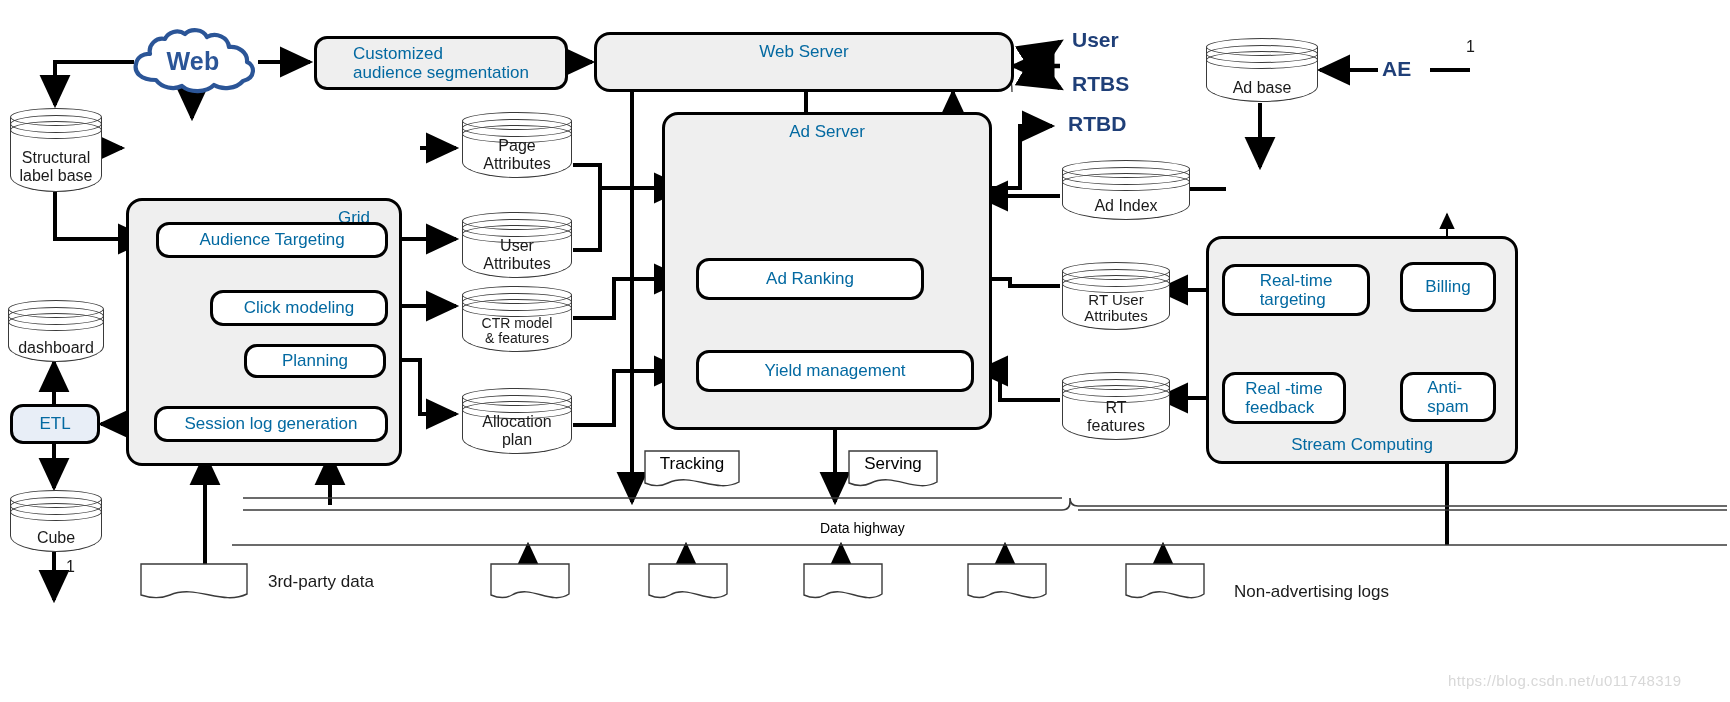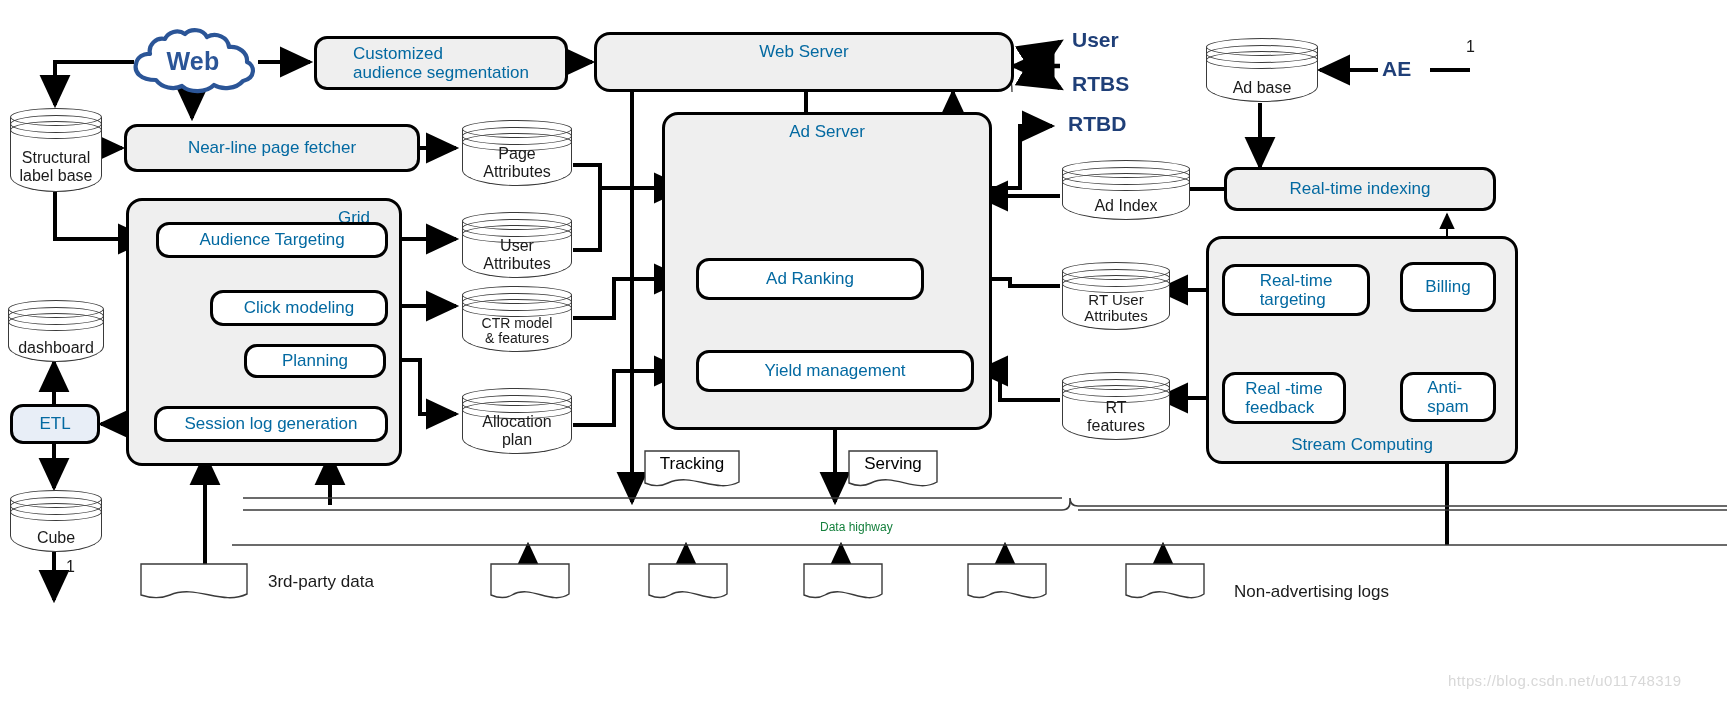--- a/index.html
+++ b/index.html
@@ -41,21 +41,21 @@
 
   
   .cloud{position:absolute;}
   .cloud .ctext{position:absolute;left:0;right:0;top:50%;transform:translateY(-52%);
      text-align:center;font-size:25px;font-weight:bold;color:#2b5597;letter-spacing:.3px;}
 
   
   .bluelbl{position:absolute;font-size:21px;font-weight:bold;color:#1f3f78;}
   .numlbl{position:absolute;font-size:16px;color:#1a1a1a;}
   .plainlbl{position:absolute;font-size:17px;color:#1a1a1a;}
-  .hwlbl{position:absolute;font-size:12px;color:#15803d;}
+  .hwlbl{position:absolute;font-size:14px;color:#000000;}
   .watermark{position:absolute;font-size:15px;color:#d8d8d8;letter-spacing:.4px;}
 </style>
 </head>
 <body>
 
 <div id="canvas">
 
   <svg id="wires" viewBox="0 0 1730 702" xmlns="http://www.w3.org/2000/svg">
     <defs>
       <marker id="ah" markerWidth="9" markerHeight="9" refX="7.6" refY="4.5" orient="auto" markerUnits="strokeWidth">
@@ -189,40 +189,38 @@
     <div class="ctext">Web</div>
   </div>
 
   <div class="node proc shaded" style="left:314px;top:36px;width:254px;height:54px;white-space:pre-line;">Customized
 audience segmentation</div>
 
   <div class="node group" style="left:594px;top:32px;width:420px;height:60px;">
     <span class="glabel">Web Server</span>
   </div>
 
-  <div class="node proc shaded" style="left:124px;top:124px;width:296px;height:48px;">Near-line page fetcher</div>
 
   <div class="node group" style="left:126px;top:198px;width:276px;height:268px;">
     <span class="glabel" style="padding-left:180px;">Grid</span>
   </div>
 
   <div class="node proc" style="left:156px;top:222px;width:232px;height:36px;">Audience Targeting</div>
   <div class="node proc" style="left:210px;top:290px;width:178px;height:36px;">Click modeling</div>
   <div class="node proc" style="left:244px;top:344px;width:142px;height:34px;">Planning</div>
   <div class="node proc" style="left:154px;top:406px;width:234px;height:36px;">Session log generation</div>
 
   <div class="node etl" style="left:10px;top:404px;width:90px;height:40px;">ETL</div>
 
   <div class="node group" style="left:662px;top:112px;width:330px;height:318px;">
     <span class="glabel">Ad Server</span>
   </div>
   <div class="node proc" style="left:696px;top:258px;width:228px;height:42px;">Ad Ranking</div>
   <div class="node proc" style="left:696px;top:350px;width:278px;height:42px;">Yield management</div>
 
-  <div class="node proc shaded" style="left:1224px;top:167px;width:272px;height:44px;">Real-time indexing</div>
 
   <div class="node group lbl-bottom" style="left:1206px;top:236px;width:312px;height:228px;">
     <span class="glabel">Stream Computing</span>
   </div>
   <div class="node proc" style="left:1222px;top:264px;width:148px;height:52px;white-space:pre-line;">Real-time
 targeting</div>
   <div class="node proc" style="left:1222px;top:372px;width:124px;height:52px;white-space:pre-line;">Real -time
 feedback</div>
   <div class="node proc" style="left:1400px;top:262px;width:96px;height:50px;">Billing</div>
   <div class="node proc" style="left:1400px;top:372px;width:96px;height:50px;white-space:pre-line;">Anti-
@@ -230,21 +228,21 @@
 
   <div class="cyl tall" style="left:10px;top:108px;width:92px;height:84px;">
     <div class="cyl-body"></div>
     <div class="ell e0"></div>
     <div class="ell e1"></div>
     <div class="ell e2"></div>
     <div class="cyl-text" style="white-space:pre-line;">Structural
 label base</div>
   </div>
 
-  <div class="cyl" style="left:462px;top:120px;width:110px;height:66px;">
+  <div class="cyl" style="left:462px;top:112px;width:110px;height:66px;">
     <div class="cyl-body"></div>
     <div class="ell e0"></div>
     <div class="ell e1"></div>
     <div class="ell e2"></div>
     <div class="cyl-text" style="white-space:pre-line;">Page
 Attributes</div>
   </div>
 
   <div class="cyl" style="left:462px;top:212px;width:110px;height:66px;">
     <div class="cyl-body"></div>

